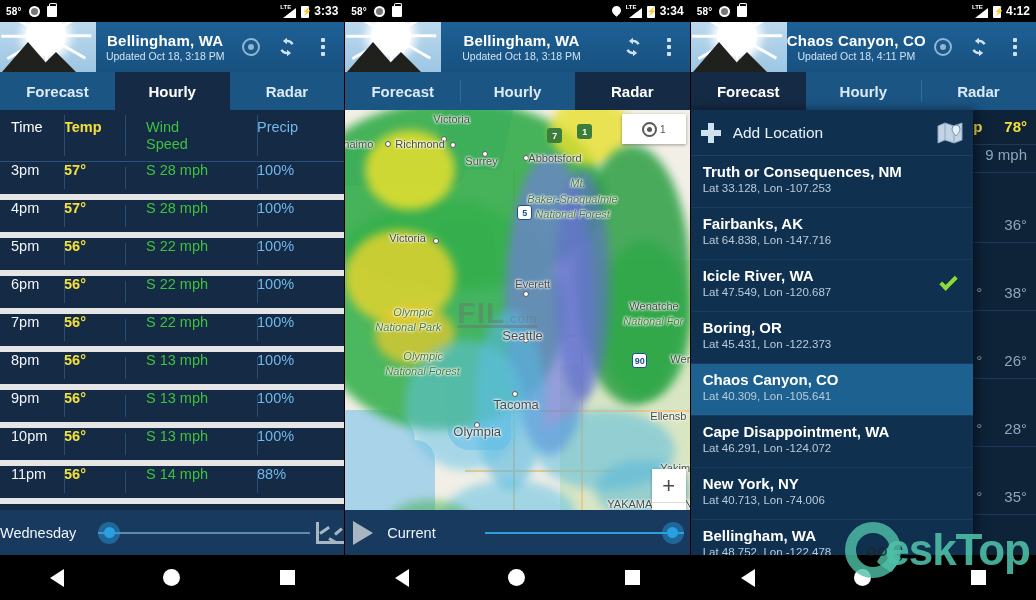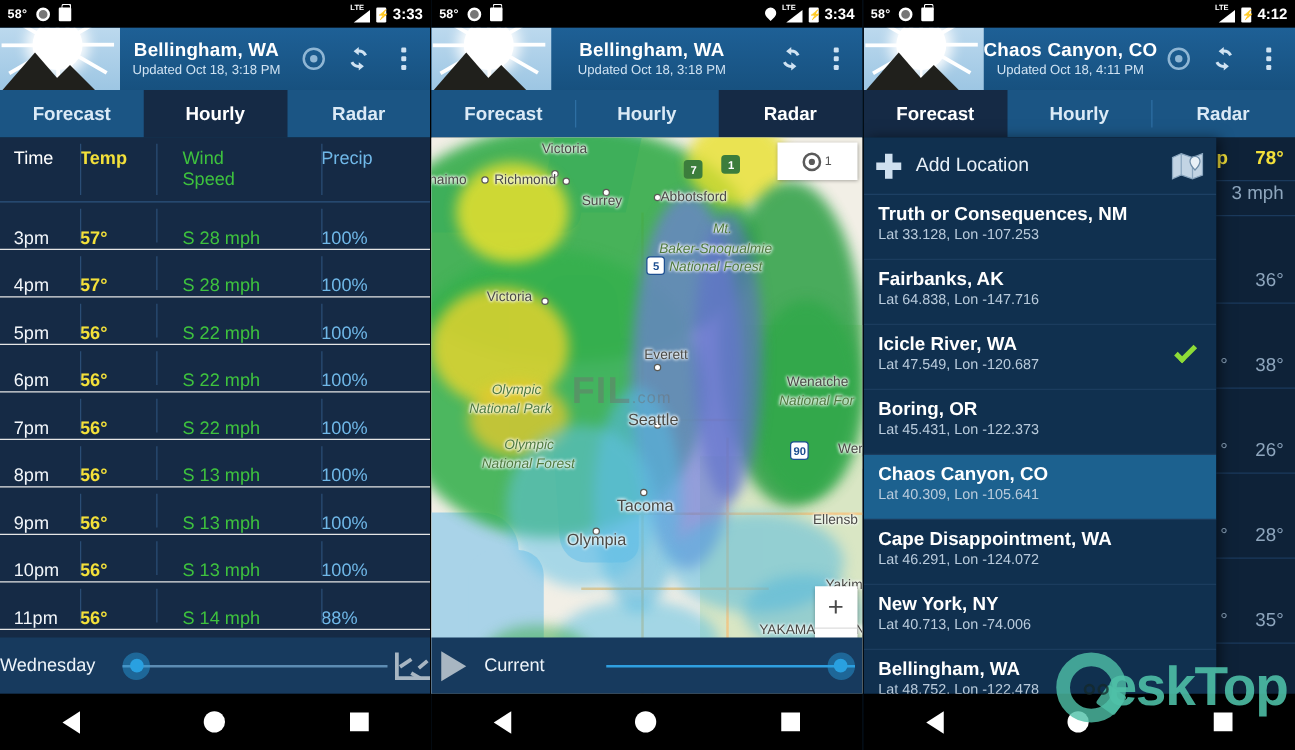--- a/index.html
+++ b/index.html
@@ -59,21 +59,21 @@
   .tabs{ height:38px; display:flex; background:#1b5584; }
   .tab{ flex:1; display:flex; align-items:center; justify-content:center;
      color:#dbeaf6; font-size:15px; font-weight:bold; position:relative;}
   .tab + .tab:before{ content:""; position:absolute; left:0; top:8px; bottom:8px; width:1px; background:#2e6fa3;}
   .tab.active{ background:#152a45; color:#fff; }
   .tab.active:before{ display:none; }
   .tab.active + .tab:before{ display:none; }
 
   
   .content{ background:#152a45; position:absolute; top:110px; bottom:45px; left:0; right:0; overflow:hidden;}
-  .hrow{ display:flex; align-items:flex-end; border-bottom:1px solid #e5e5e5; position:relative;}
+  .hrow{ display:flex; align-items:flex-start; border-bottom:6px solid #e5e5e5; position:relative;}
   .hrow.head{ height:52px; align-items:flex-start; padding-top:9px; border-bottom:1px solid #2d537d;}
   .hrow.data{ height:38px;}
   .c-time{ width:64px; padding-left:11px; color:#f2f6fa; font-size:14.5px;}
   .c-temp{ width:61px; color:#f3e03a; font-size:14.5px; font-weight:bold;}
   .c-wind{ width:132px; color:#3ec23e; font-size:14.5px;padding-left:21px;}
   .c-prec{ flex:1; color:#70b8e8; font-size:14.5px;}
   .hrow.head .c-time{ font-weight:normal; color:#fff;}
   .hrow.head .c-temp{ color:#f3e03a;}
   .hrow.head .c-wind{ color:#3ec23e; line-height:17px;}
   .hrow.head .c-prec{ color:#70b8e8;}
@@ -129,21 +129,21 @@
   .mzoom{ position:absolute; right:4px; bottom:18px; width:34px; background:#fff;
      box-shadow:0 1px 3px rgba(0,0,0,.3);}
   .mzoom div{ height:34px; display:flex;align-items:center;justify-content:center;
      font-size:22px; color:#4a4a4a; }
   .mzoom div:first-child{ border-bottom:1px solid #ddd;}
   .glogo{ position:absolute; left:6px; bottom:4px; font-size:16px; font-weight:bold; letter-spacing:-.5px;}
   .glogo span:nth-child(1){color:#4285F4}.glogo span:nth-child(2){color:#EA4335}
   .glogo span:nth-child(3){color:#FBBC05}.glogo span:nth-child(4){color:#4285F4}
   .glogo span:nth-child(5){color:#34A853}.glogo span:nth-child(6){color:#EA4335}
   .fill-wm{ position:absolute; left:112px; top:186px; font-size:30px; color:rgba(110,110,110,.45);
-     font-weight:bold; letter-spacing:1px;}
+     font-weight:bold; letter-spacing:1px;text-decoration:underline;}
   .fill-wm small{ font-size:13px; font-weight:normal;}
 
   
   .bgcol{ position:absolute; top:110px; bottom:45px; left:0; right:0; background:#0e2238;}
   .bgrow{ position:absolute; right:0; width:140px; color:#8ea6bd; font-size:15px;
      display:flex; align-items:center; justify-content:flex-end; padding-right:9px; gap:22px;}
   .bgrow.r0{ color:#f3e03a; font-weight:bold;}
   .bgsep{ position:absolute; right:0; width:140px; height:1px; background:#1b3a5c;}
   .drawer{ position:absolute; top:110px; bottom:0; left:0; width:282px; background:#10304f;
      box-shadow:3px 0 10px rgba(0,0,0,.5); overflow:hidden; z-index:10;}
@@ -608,21 +608,21 @@
 
     <div class="bgcol">
       <div id="bg-forecast">
           <div class="bgrow r0" style="top: 8px;">
             <span>p</span>
             <span>78°</span>
           </div>
           <div class="bgsep" style="top: 34px;"></div>
           <div class="bgrow" style="top: 36px;">
             <span></span>
-            <span>3 mph</span>
+            <span>9 mph</span>
           </div>
           <div class="bgsep" style="top: 62px;"></div>
           <div class="bgrow" style="top: 106px;">
             <span></span>
             <span>36°</span>
           </div>
           <div class="bgsep" style="top: 132px;"></div>
           <div class="bgrow" style="top: 174px;">
             <span>°</span>
             <span>38°</span>

